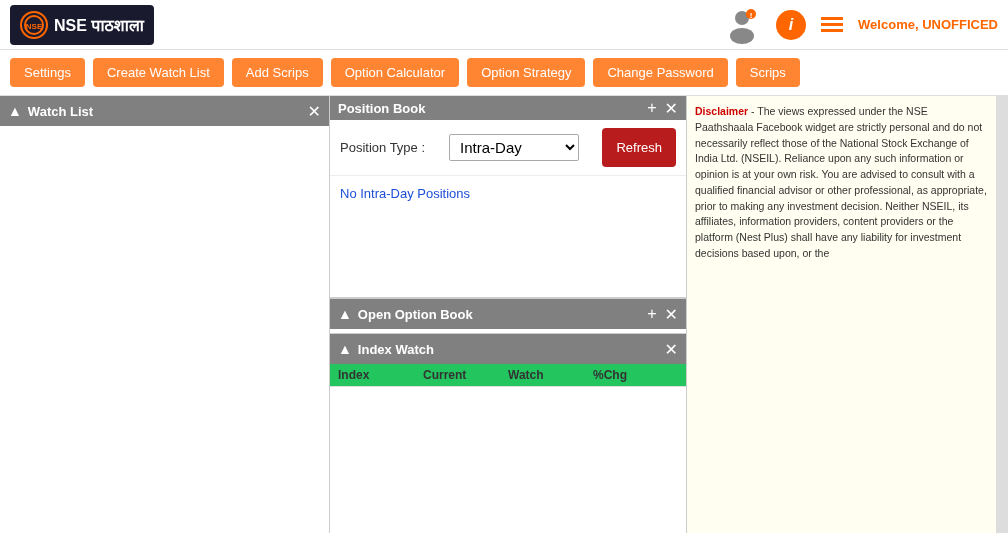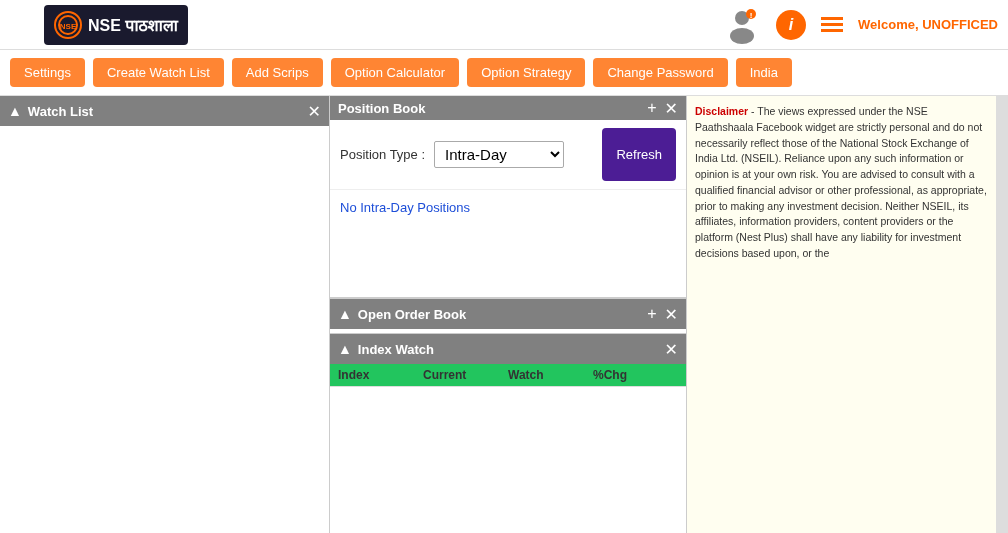--- a/index.html
+++ b/index.html
@@ -1,21 +1,21 @@
 <!DOCTYPE html>
 <html><head>
   <meta charset="utf-8">
   <style>
     * { margin: 0; padding: 0; box-sizing: border-box; }
     body { font-family: Arial, sans-serif; font-size: 13px; background: #f0f0f0; width: 1008px; height: 533px; overflow: hidden; }
 
     
     .header { display: flex; align-items: center; justify-content: space-between; background: #fff; padding: 4px 10px; border-bottom: 1px solid #ddd; height: 50px; }
     .logo-area { display: flex; align-items: center; }
-    .logo-box { background: #1a1a2e; color: #fff; font-weight: bold; font-size: 18px; padding: 6px 10px; border-radius: 4px; display: flex; align-items: center; gap: 6px; margin-left: 34px; }
+    .logo-box { background: #1a1a2e; color: #fff; font-weight: bold; font-size: 18px; padding: 6px 10px; border-radius: 4px; display: flex; align-items: center; gap: 6px; }
     .logo-icon { width: 28px; height: 28px; border: 2px solid #ff6600; border-radius: 50%; display: flex; align-items: center; justify-content: center; font-size: 12px; color: #ff6600; }
     .logo-text { color: #fff; font-size: 16px; font-weight: bold; }
     .header-icons { display: flex; align-items: center; gap: 15px; }
     .header-icon-btn { display: flex; flex-direction: column; align-items: center; cursor: pointer; }
     .icon-info { width: 30px; height: 30px; background: #ff6600; border-radius: 50%; display: flex; align-items: center; justify-content: center; color: #fff; font-weight: bold; font-size: 16px; font-style: italic; }
     .icon-menu { display: flex; flex-direction: column; gap: 3px; }
     .icon-menu span { display: block; width: 22px; height: 3px; background: #ff6600; }
     .welcome-text { font-size: 13px; color: #333; }
     .welcome-text span { color: #ff6600; font-weight: bold; }
 
@@ -36,24 +36,24 @@
     .panel-content { flex: 1; background: #fff; }
 
     
     .position-book { flex: 1; display: flex; flex-direction: column; border-bottom: 1px solid #ccc; }
     .position-book-header { background: #808080; color: #fff; padding: 5px 8px; height: 24px; display: flex; align-items: center; justify-content: space-between; }
     .position-book-title { font-weight: bold; font-size: 13px; }
     .pb-header-actions { display: flex; gap: 8px; align-items: center; }
     .pb-plus { color: #fff; cursor: pointer; font-size: 16px; }
     .pb-close { color: #fff; cursor: pointer; font-size: 16px; }
     .position-book-toolbar { display: flex; align-items: center; justify-content: space-between; padding: 8px 10px; background: #fff; border-bottom: 1px solid #eee; }
-    .position-type-row { display: flex; align-items: center; gap: 9px; }
+    .position-type-row { display: flex; align-items: center; gap: 24px; }
     .position-type-label { font-size: 13px; color: #333; }
     .position-type-select { border: 1px solid #aaa; padding: 3px 6px; font-size: 15px; border-radius: 2px; background: #fff; }
-    .refresh-btn { background: #4c1d95; color: #fff; border: none; padding: 19px 14px; border-radius: 4px; cursor: pointer; font-size: 13px; }
+    .refresh-btn { background: #b91c1c; color: #fff; border: none; padding: 12px 14px; border-radius: 4px; cursor: pointer; font-size: 13px; }
     .position-book-body { flex: 1; padding: 10px; background: #fff; }
     .no-positions { color: #1d4ed8; font-size: 13px; }
 
     
     .open-order-book { height: 35px; background: #fff; border-top: 1px solid #ccc; }
     .open-order-header { background: #808080; color: #fff; padding: 5px 8px; height: 30px; display: flex; align-items: center; justify-content: space-between; }
     .oob-title { font-weight: bold; font-size: 13px; }
     .oob-actions { display: flex; gap: 8px; align-items: center; }
 
     
@@ -113,21 +113,21 @@
   </div>
 </div>
 
 <div class="navbar">
   <button class="nav-btn">Settings</button>
   <button class="nav-btn">Create Watch List</button>
   <button class="nav-btn">Add Scrips</button>
   <button class="nav-btn">Option Calculator</button>
   <button class="nav-btn">Option Strategy</button>
   <button class="nav-btn">Change Password</button>
-  <button class="nav-btn">India</button>
+  <button class="nav-btn">Scrips</button>
 </div>
 
 <div class="main-layout">
 
   <div class="watch-list-panel">
     <div class="panel-header">
       <div class="panel-header-left">
         <span class="panel-arrow">▲</span>
         <span class="panel-title">Watch List</span>
       </div>
@@ -160,21 +160,21 @@
         </div>
         <div class="position-book-body">
           <span class="no-positions">No Intra-Day Positions</span>
         </div>
       </div>
 
       <div class="open-order-book">
         <div class="open-order-header">
           <div style="display:flex;align-items:center;gap:6px;">
             <span style="color:#fff;font-size:14px;">▲</span>
-            <span class="oob-title">Open Order Book</span>
+            <span class="oob-title">Open Option Book</span>
           </div>
           <div class="oob-actions">
             <span style="color:#fff;cursor:pointer;font-size:16px;">+</span>
             <span style="color:#fff;cursor:pointer;font-size:16px;">✕</span>
           </div>
         </div>
       </div>
 
       <div class="index-watch">
         <div class="index-watch-header">

